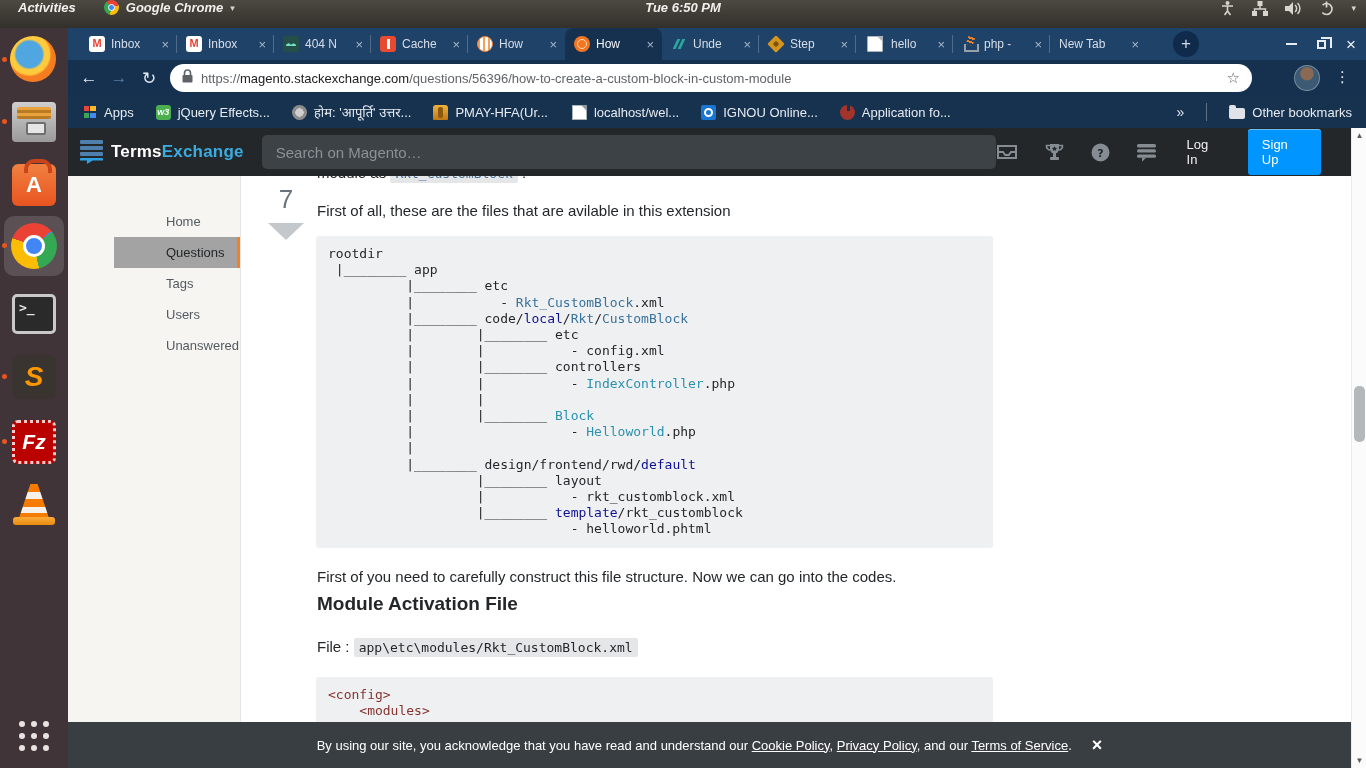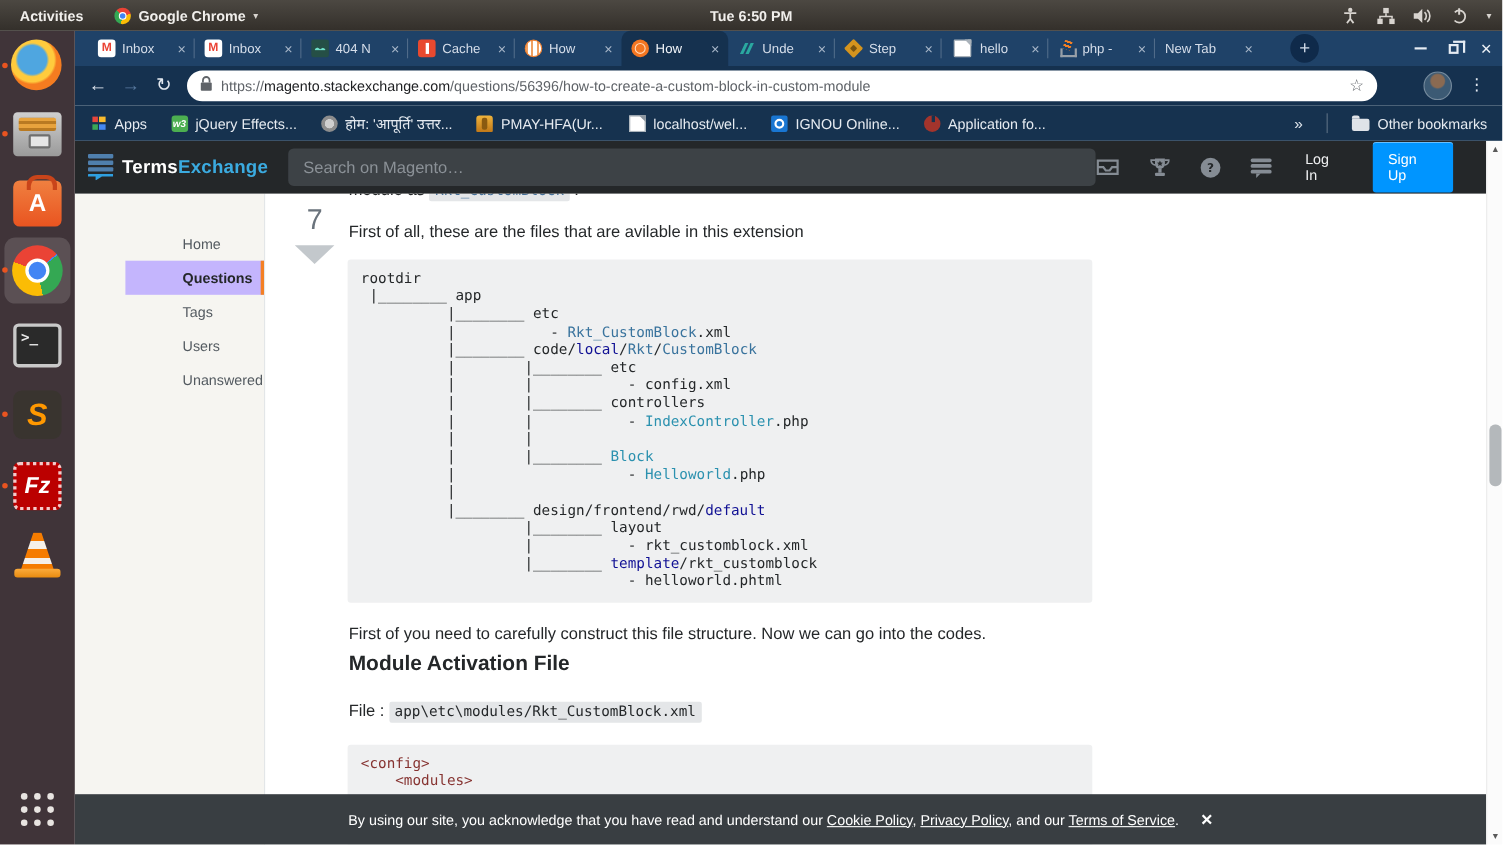--- a/index.html
+++ b/index.html
@@ -3,21 +3,21 @@
 <meta charset="utf-8">
 <style>
   * { margin:0; padding:0; box-sizing:border-box; }
   html,body { width:1366px; height:768px; overflow:hidden; }
   body { font-family:"Liberation Sans","DejaVu Sans",sans-serif; }
   .stage { position:relative; width:1366px; height:768px; background:#fff; overflow:hidden; }
 
   
   .topbar { position:absolute; left:0; top:0; width:1366px; height:28px;
     background:linear-gradient(#4c4842,#332f2a); color:#f1efec; font-size:13px; font-weight:700;
-    display:flex; align-items:center; z-index:50; }
+    display:flex; align-items:flex-start; z-index:50;font-style:italic; }
   .tb-activities { padding:0 18px; }
   .tb-appmenu { display:flex; align-items:center; gap:7px; padding:0 10px; }
   .tb-chrome-mini { width:15px; height:15px; border-radius:50%;
     background:conic-gradient(from -45deg,#ea4335 0 33%,#fbbc05 0 66%,#34a853 0 100%); position:relative; }
   .tb-chrome-mini::after { content:""; position:absolute; inset:4px; border-radius:50%; background:#4285f4; border:1.5px solid #fff; }
   .tb-caret { font-size:9px; color:#d8d4cf; }
   .tb-clock { position:absolute; left:0; right:0; text-align:center; pointer-events:none; }
   .tb-right { margin-left:auto; display:flex; align-items:center; gap:17px; padding-right:10px; z-index:2; }
   .tb-right svg { display:block; }
 
@@ -142,21 +142,21 @@
   .se-search-ph { color:#8b9197; font-size:15px; }
   .se-right { margin-left:auto; display:flex; align-items:center; gap:26px; }
   .se-right svg { display:block; }
   .se-login { color:#eff0f1; font-size:13px; margin-left:4px; }
   .se-signup { background:#0095ff; color:#fff; font-size:13px; border-radius:3px; padding:8px 14px; box-shadow:inset 0 1px 0 rgba(255,255,255,.4); }
 
   
   .se-body { position:absolute; left:68px; top:176px; width:1283px; height:592px; background:#fff; overflow:hidden; z-index:5; }
   .se-sidebar { position:absolute; left:0; top:0; width:173px; height:592px; background:#f6f5f1; border-right:1px solid #e3e6e8; }
   .sb-item { height:31px; display:flex; align-items:center; padding-left:52px; font-size:13px; color:#535a60; }
-  .sb-item.active { background:#c4b5fd; color:#242729; font-weight:700; border-right:3px solid #f48024; }
+  .sb-item.active { background:#a3a3a3; color:#242729; font-weight:400; border-right:3px solid #f48024; }
   .sb-nav { margin-top:30px;margin-left:46px; }
 
   .clip-line { position:absolute; left:249px; top:-12px; font-size:15px; color:#242729; white-space:nowrap; }
   .clip-line code { font-family:"DejaVu Sans Mono","Liberation Mono",monospace; font-size:13px; background:#e4e6e8; padding:2px 5px; border-radius:2px; color:#45719b; }
 
   .vote-col { position:absolute; left:196px; top:8px; width:44px; text-align:center; }
   .vote-count { font-size:26px; color:#6a737c; }
   .vote-down { margin:8px auto 0; width:0; height:0; border-left:18px solid transparent; border-right:18px solid transparent; border-top:17px solid #c3c8cc; }
 
   .para { position:absolute; left:249px; font-size:15px; color:#242729; }

